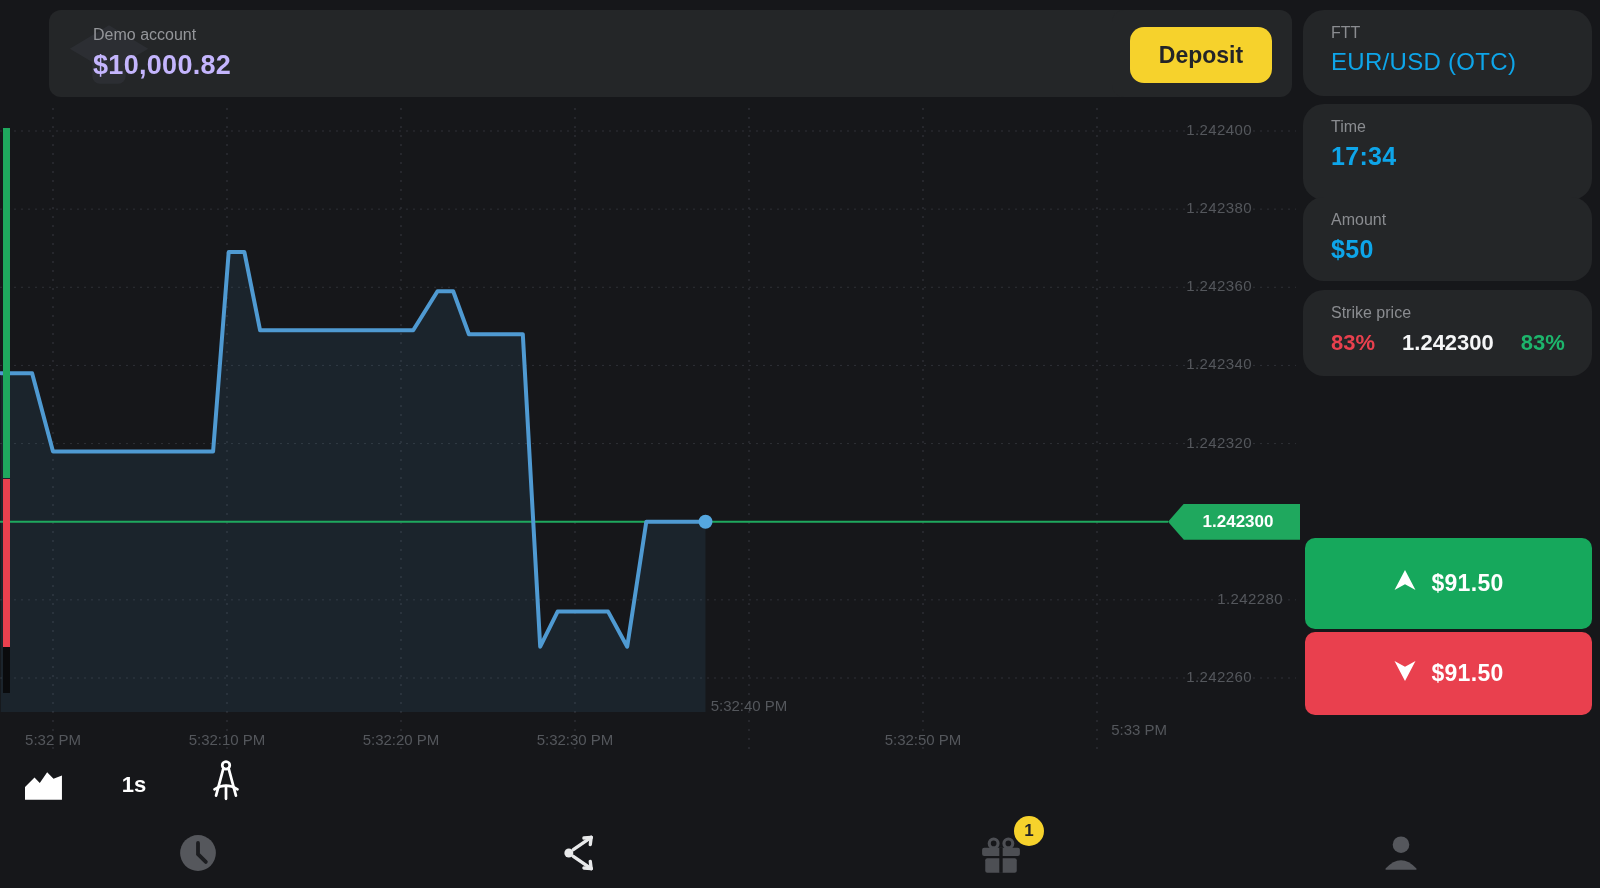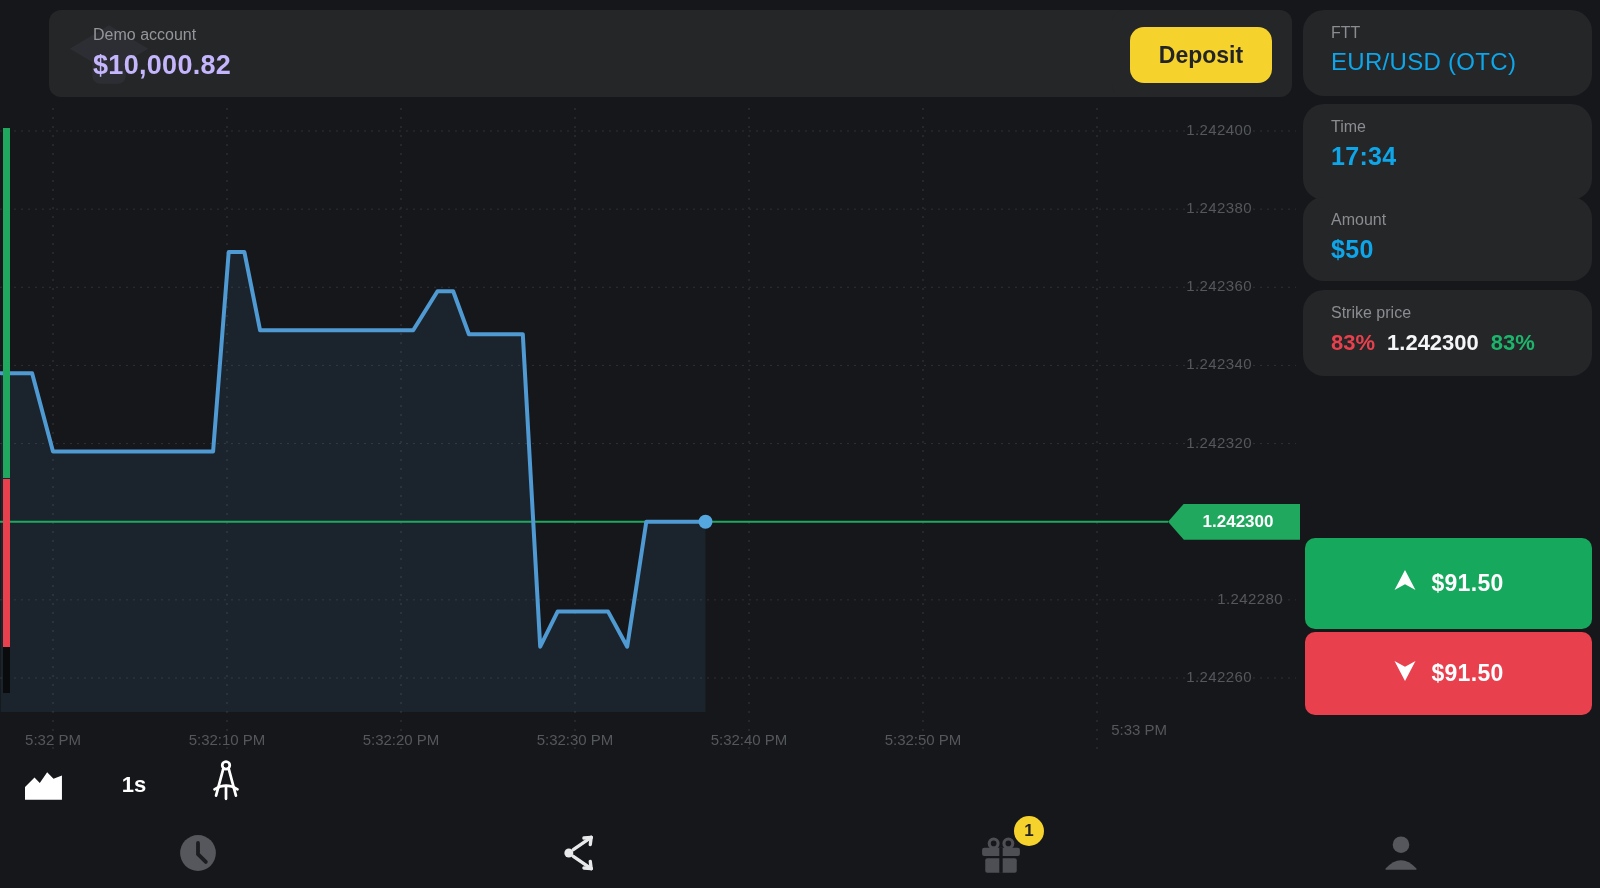--- a/index.html
+++ b/index.html
@@ -17,21 +17,21 @@
        font-family:inherit;}
   
   .side-card{position:absolute;left:1303px;width:289px;background:#242628;border-radius:21px;}
   .side-label{position:absolute;left:28px;top:14px;font-size:16px;color:#8a8c90;}
   .side-value{position:absolute;left:28px;top:38px;font-size:25px;font-weight:bold;color:#0ea5e9;letter-spacing:.3px;}
   #card-instrument{top:10px;height:86px;}
   #card-instrument .side-value{font-weight:400;font-size:24px;}
   #card-time{top:104px;height:96px;}
   #card-amount{top:197px;height:84px;}
   #card-strike{top:290px;height:86px;}
-  #strike-row{position:absolute;left:28px;top:40px;font-size:22px;display:flex;gap:12px;align-items:baseline;}
+  #strike-row{position:absolute;left:28px;top:40px;font-size:22px;display:flex;gap:27px;align-items:baseline;}
   .pct-down{color:#e9404e;font-weight:600;}
   .pct-up{color:#1db56c;font-weight:600;}
   .strike-val{color:#f5f6f7;font-weight:bold;}
   .trade-btn{position:absolute;left:1305px;width:287px;border:none;border-radius:10px;cursor:pointer;
        display:flex;align-items:center;justify-content:center;gap:14px;color:#fff;
        font-size:23px;font-weight:bold;font-family:inherit;letter-spacing:.3px;margin-top:45px;}
   #buy-btn{top:493px;height:91px;background:#16a85c;}
   #sell-btn{top:587px;height:83px;background:#e9404e;}
   
   #chart-svg{position:absolute;left:0;top:0;}
@@ -90,21 +90,21 @@
       <div class="ylabel" style="left: 1132px; top: 355.429px;">1.242340</div>
       <div class="ylabel" style="left: 1132px; top: 433.571px;">1.242320</div>
       <div class="ylabel" style="left: 1163px; top: 589.857px;">1.242280</div>
       <div class="ylabel" style="left: 1132px; top: 668px;">1.242260</div>
     </div>
   <div id="xlabels">
       <div class="xlabel" style="left: -17px; top: 731px;">5:32 PM</div>
       <div class="xlabel" style="left: 157px; top: 731px;">5:32:10 PM</div>
       <div class="xlabel" style="left: 331px; top: 731px;">5:32:20 PM</div>
       <div class="xlabel" style="left: 505px; top: 731px;">5:32:30 PM</div>
-      <div class="xlabel" style="left: 679px; top: 731px;">5:32:40 PM</div>
+      <div class="xlabel" style="left: 679px; top: 697px;">5:32:40 PM</div>
       <div class="xlabel" style="left: 853px; top: 731px;">5:32:50 PM</div>
       <div class="xlabel" style="left: 1027px; top: 721px; text-align: right;">5:33 PM</div>
     </div>
   <div id="strike-tag" style="top: 503.714px;">1.242300</div>
 
   <div class="vbar" id="bar-buyers"></div>
   <div class="vbar" id="bar-sellers"></div>
   <div class="vbar" id="bar-rest"></div>
 
   <div class="panel" id="balance-panel">

